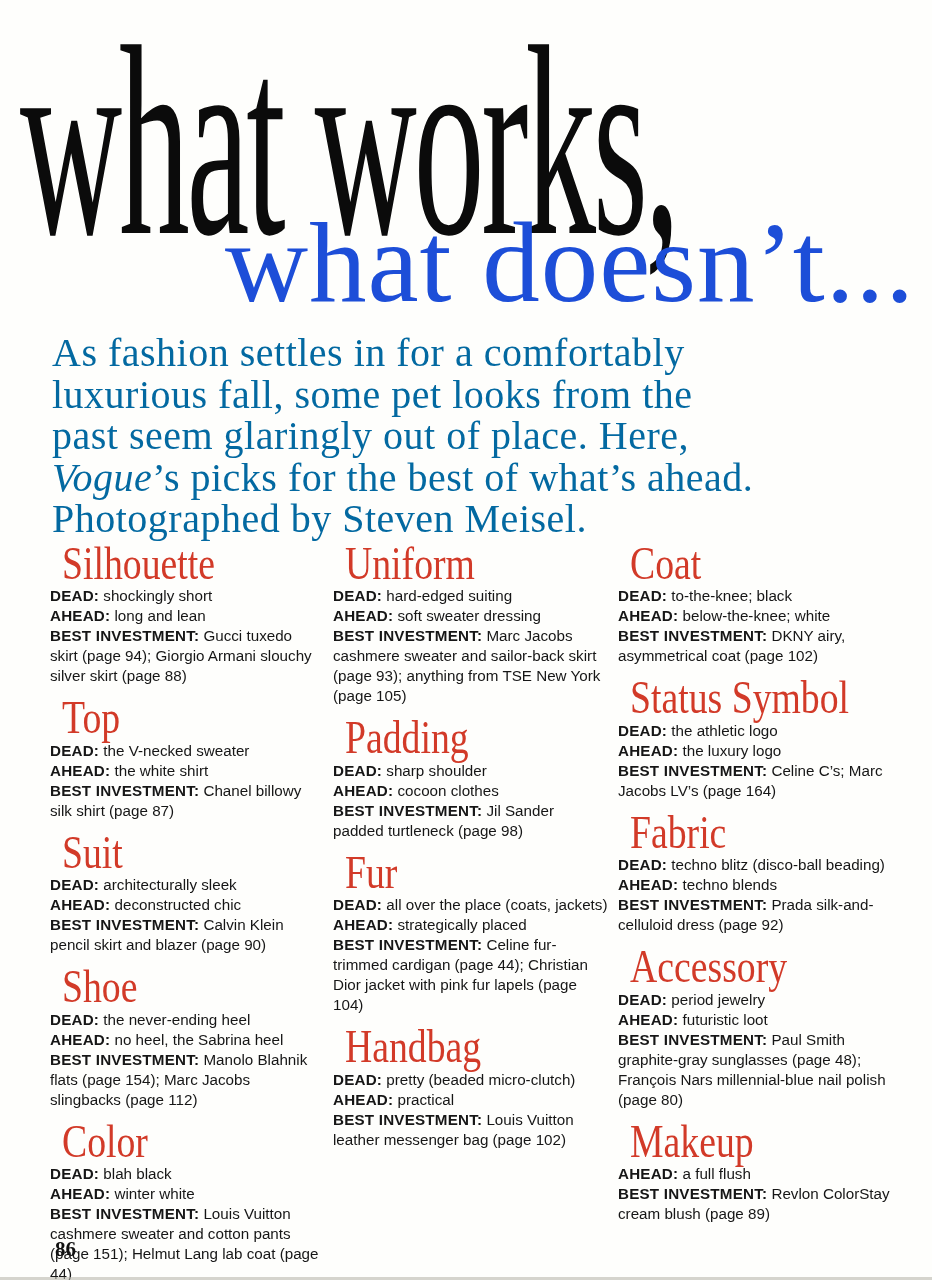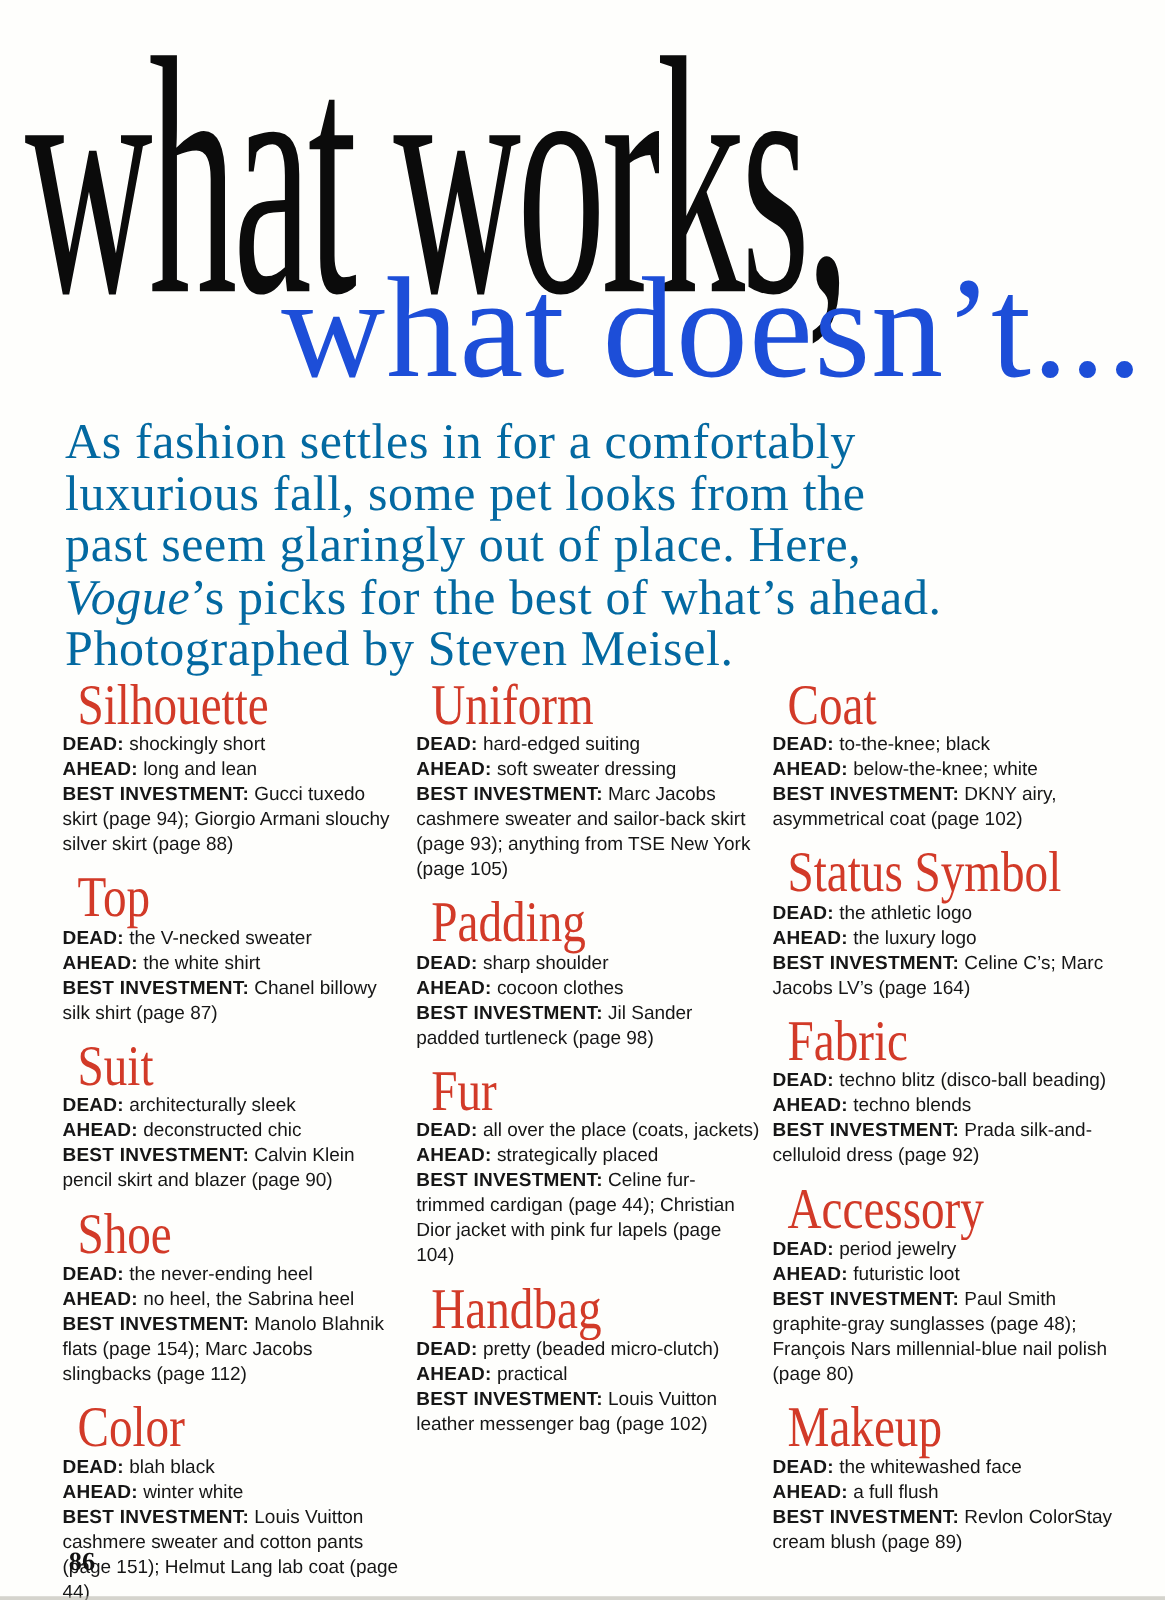--- a/index.html
+++ b/index.html
@@ -167,21 +167,20 @@
         <p class="row"><b class="lbl">BEST INVESTMENT:</b> <span>Prada silk-and-celluloid dress (page 92)</span></p>
       </section>
       <section class="sec">
         <h2 class="sec-h"><span class="sec-h-in">Accessory</span></h2>
         <p class="row"><b class="lbl">DEAD:</b> <span>period jewelry</span></p>
         <p class="row"><b class="lbl">AHEAD:</b> <span>futuristic loot</span></p>
         <p class="row"><b class="lbl">BEST INVESTMENT:</b> <span>Paul Smith graphite-gray sunglasses (page 48); François Nars millennial-blue nail polish (page 80)</span></p>
       </section>
       <section class="sec">
         <h2 class="sec-h"><span class="sec-h-in">Makeup</span></h2>
-        <p class="row"><b class="lbl">DEAD:</b> <span>the whitewashed face</span></p>
         <p class="row"><b class="lbl">AHEAD:</b> <span>a full flush</span></p>
         <p class="row"><b class="lbl">BEST INVESTMENT:</b> <span>Revlon ColorStay cream blush (page 89)</span></p>
       </section>
     </div>
 
   </div>
 
   <div class="folio">86</div>
 
 </div>

